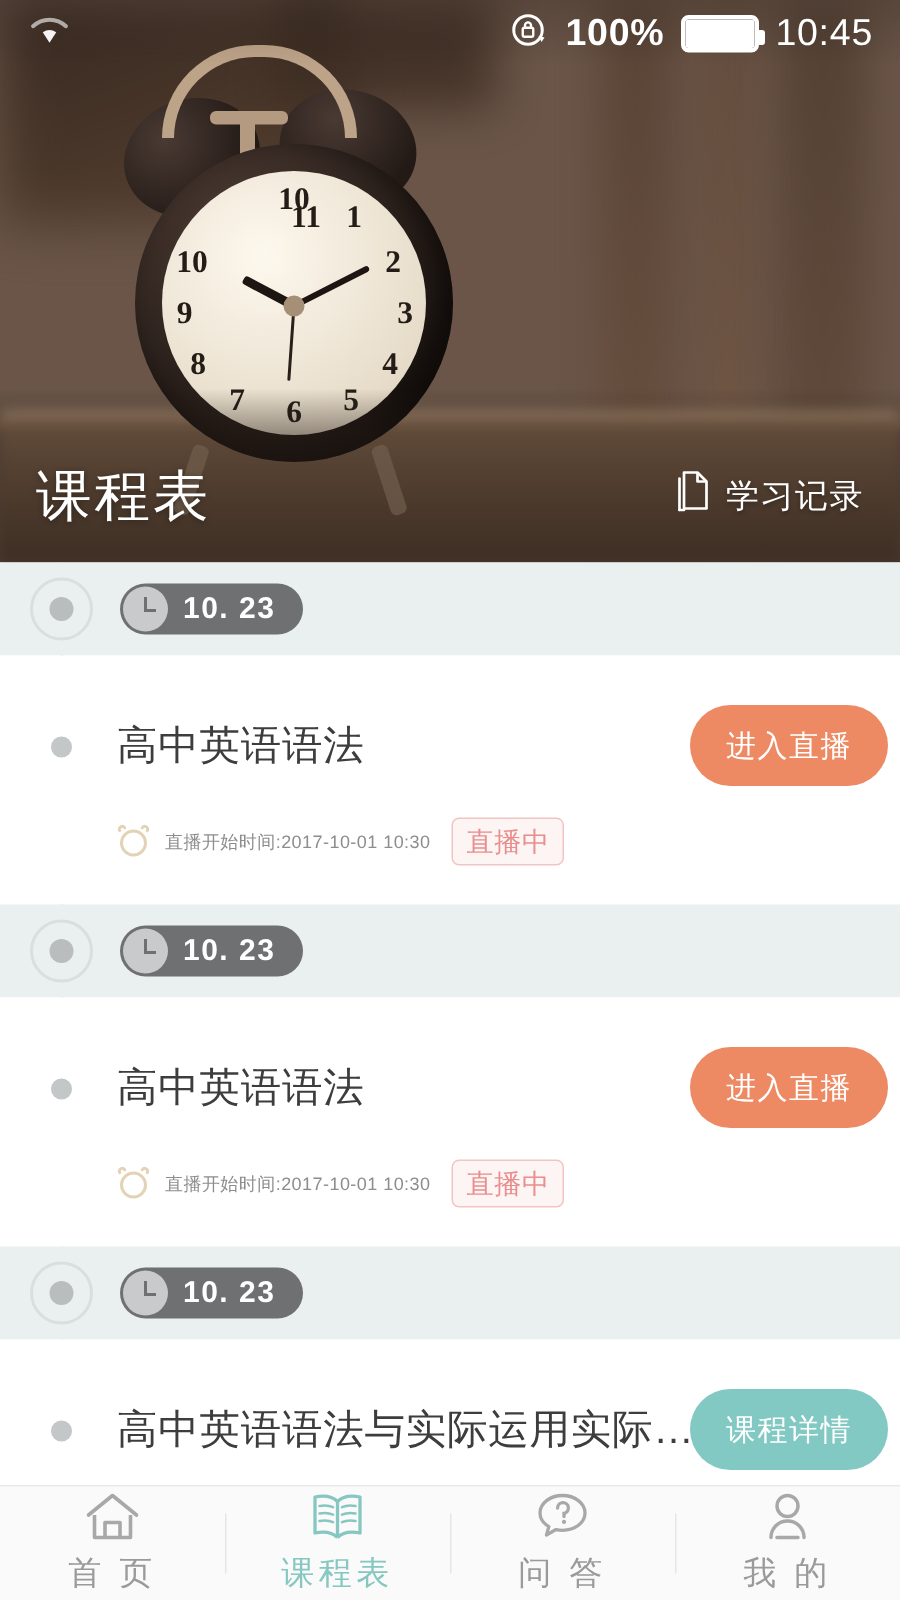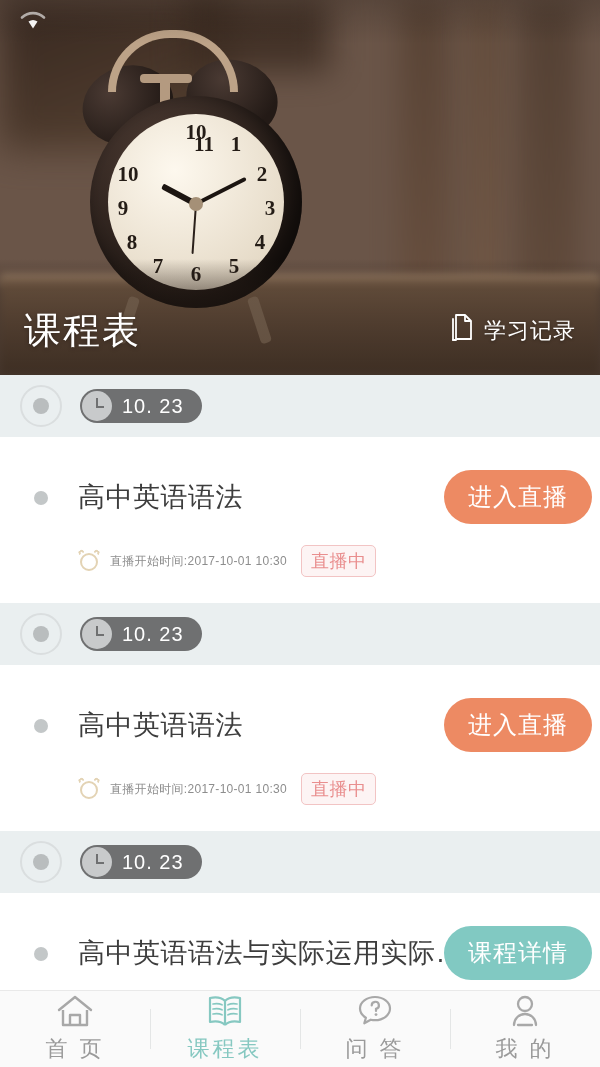--- a/index.html
+++ b/index.html
@@ -128,39 +128,39 @@
     display:flex; align-items:center; padding-left:20px;
   }
   .date-marker { position:absolute; left:20px; width:42px; height:42px;
                  border-radius:50%; border:2px solid #dadedf;
                  background:#eaeff0; display:flex; align-items:center;
                  justify-content:center; }
   .date-marker i { width:16px; height:16px; border-radius:50%; background:#b9bdbe; display:block; }
   .date-pill {
     margin-left:60px; height:34px; background:#6f7071; border-radius:17px;
     display:flex; align-items:center; padding-right:18px; color:#fff;
-    font-size:20px; letter-spacing:1px;
+    font-size:20px; letter-spacing:1px;font-weight:bold;
   }
   .pill-clock {
     width:30px; height:30px; border-radius:50%; background:#c8cacb;
     margin:0 10px 0 2px; position:relative; flex:none;
   }
   .pill-clock::before { content:""; position:absolute; left:14px; top:7px;
       width:2px; height:9px; background:#6f7071; }
   .pill-clock::after { content:""; position:absolute; left:14px; top:15px;
       width:8px; height:2px; background:#6f7071; }
 
   .course-row { position:relative; background:#fff; padding:32px 8px 26px 78px; }
   .course-dot { position:absolute; left:34px; top:54px; width:14px; height:14px;
                 border-radius:50%; background:#c3c7c8; }
   .course-top { display:flex; align-items:center; min-height:56px; }
   .course-title { font-size:27px; color:#3d3d3d; letter-spacing:.5px;
                   white-space:nowrap; overflow:hidden; }
   .action-btn { margin-left:auto; flex:none; height:54px; padding:0 24px;
-                border-radius:27px; color:#fff; font-size:24px; letter-spacing:1px;
+                border-radius:27px; color:#fff; font-size:20px; letter-spacing:1px;
                 display:flex; align-items:center; justify-content:center;
                 border:none; cursor:pointer; }
   .course-meta { display:flex; align-items:center; gap:10px; margin-top:20px; }
   .alarm-icon { width:22px; height:22px; flex:none; position:relative; }
   .alarm-icon i { position:absolute; left:2px; top:3px; width:18px; height:18px;
       border-radius:50%; border:2px solid #e3d3b4; box-sizing:border-box; }
   .alarm-icon b { position:absolute; width:6px; height:4px;
       border:2px solid #e3d3b4; border-bottom:none; border-radius:3px 3px 0 0; top:0; }
   .alarm-icon b.l { left:0; transform:rotate(-30deg); }
   .alarm-icon b.r { right:0; transform:rotate(30deg); }
@@ -226,20 +226,35 @@
       <div class="hero-fade"></div>
     </div>
 
     <div class="statusbar">
       <span>
         <svg width="30" height="24" viewBox="0 0 30 24">
           <path d="M15 20.5 L19.5 13.5 A8 8 0 0 0 10.5 13.5 Z" fill="#fff" opacity=".95"></path>
           <path d="M4 9.5 A16 16 0 0 1 26 9.5" stroke="#fff" stroke-width="2.6" fill="none" opacity=".6" stroke-linecap="round"></path>
         </svg>
       </span>
+      <div class="sb-right">
+        <span>
+          <svg width="26" height="26" viewBox="0 0 26 26">
+            <circle cx="12" cy="13" r="9.5" stroke="#fff" stroke-width="2" fill="none"></circle>
+            <rect x="8.5" y="11.5" width="7" height="6" rx="1.2" stroke="#fff" stroke-width="1.6" fill="none"></rect>
+            <path d="M10 11.5v-1.6a2 2 0 0 1 4 0v1.6" stroke="#fff" stroke-width="1.6" fill="none"></path>
+            <path d="M19 17l4 1-2 3z" fill="#fff"></path>
+          </svg>
+        </span>
+        <span class="sb-pct">100%</span>
+        <span class="battery">
+            <i></i>
+          </span>
+        <span class="sb-time">10:45</span>
+      </div>
     </div>
 
     <div class="header-row">
       <div class="page-title">课程表</div>
       <div class="records-btn">
         <span>
           <svg width="26" height="30" viewBox="0 0 26 30">
             <path d="M8 2h9l6 6v18H8z" fill="none" stroke="#fff" stroke-width="1.8" stroke-linejoin="round"></path>
             <path d="M17 2v6h6" fill="none" stroke="#fff" stroke-width="1.8" stroke-linejoin="round"></path>
             <path d="M5 6v21" fill="none" stroke="#fff" stroke-width="1.8" stroke-linecap="round"></path>

